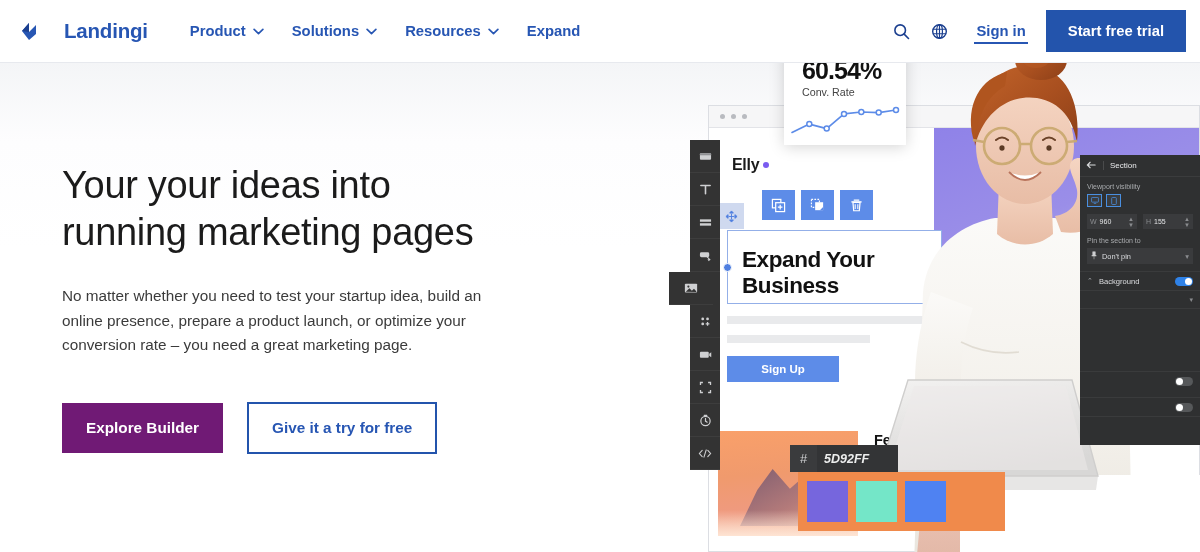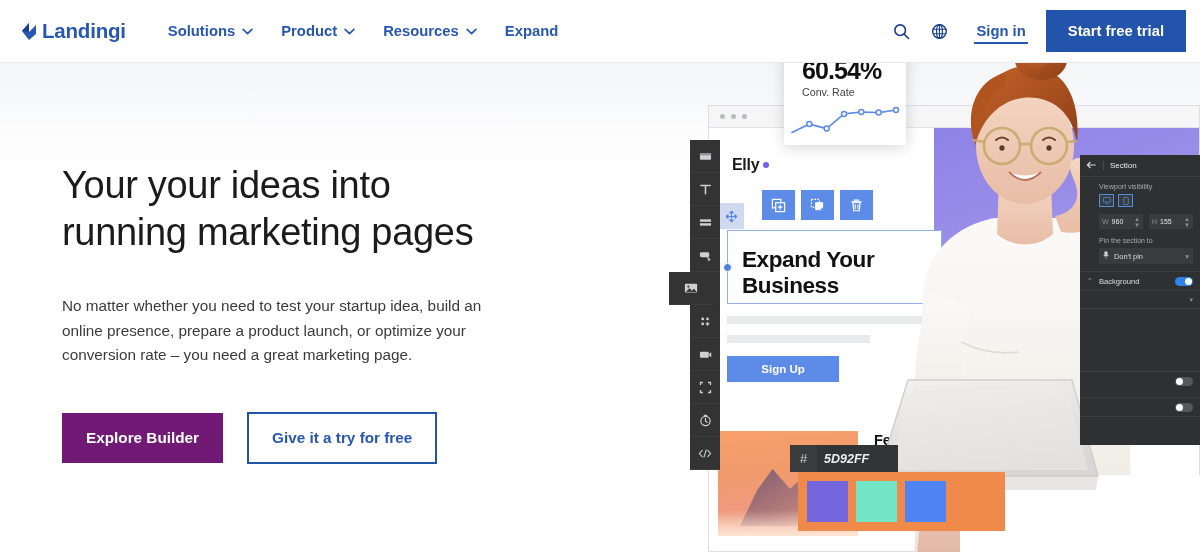--- a/index.html
+++ b/index.html
@@ -13,21 +13,21 @@
   .page { position: relative; width: 1200px; height: 552px; overflow: hidden; background:#fff; }
 
   
   .navbar {
     position: absolute; top: 0; left: 0; width: 1200px; height: 63px;
     background: #ffffff;
     border-bottom: 1px solid #e7e9ee;
     display: flex; align-items: center;
     z-index: 40;
   }
-  .brand { display: flex; align-items: center; margin-left: 20px; gap: 0; cursor: pointer; justify-content: space-between; }
+  .brand { display: flex; align-items: center; margin-left: 20px; gap: 22px; cursor: pointer; justify-content: space-between; }
   .brand-mark { width: 22px; height: 22px; position: relative; flex: none; }
   .brand-name {
     font-size: 20.5px; font-weight: bold; color: #2756b3; letter-spacing: -0.2px;
   }
   .nav-links { display: flex; align-items: center; margin-left: 28px; gap: 0; }
   .nav-link {
     display: flex; align-items: center; gap: 7px;
     font-size: 14.8px; font-weight: bold; color: #2756b3;
     padding: 8px 14px; cursor: pointer; white-space: nowrap;
   }
@@ -52,21 +52,21 @@
   .hero-bg {
     position: absolute; top: 63px; left: 0; width: 1200px; height: 489px;
     background: linear-gradient(180deg, #f4f5f7 0%, #fdfdfe 16%, #ffffff 38%);
   }
   .hero-left { position: absolute; left: 62px; top: 162px; width: 480px; z-index: 10; }
   h1.hero-title {
     font-size: 38px; line-height: 47px; font-weight: normal; color: #1b1b1b;
     letter-spacing: -0.3px;
   }
   .hero-sub {
-    margin-top: 38px; font-size: 15.3px; line-height: 24.5px; color: #3b3b3b; width: 443px;
+    margin-top: 28px; font-size: 15.3px; line-height: 24.5px; color: #3b3b3b; width: 443px;
   }
   .hero-ctas { margin-top: 44px; display: flex; gap: 24px; align-items: center; }
   .btn-primary {
     background: #701a75; color: #fff; font-size: 15.3px; font-weight: bold;
     padding: 16px 24px; border: none; cursor: pointer; font-family: inherit;
   }
   .btn-secondary {
     background: #fff; color: #2756b3; font-size: 15.3px; font-weight: bold;
     padding: 15px 23px; border: 2px solid #2354ac; cursor: pointer; font-family: inherit;
   }
@@ -200,21 +200,21 @@
   
   .rpanel {
     position: absolute; left: 420px; top: 110px; width: 120px; height: 290px;
     background: #2f3031; z-index: 28; overflow: hidden; font-size: 7.4px; color: #d6d7d9;
   }
   .rp-head {
     height: 22px; display: flex; align-items: center; gap: 7px; padding-left: 6px;
     border-bottom: 1px solid #3b3c3d;
   }
   .rp-head .ttl { font-size: 8px; color: #e9eaec; padding-left: 6px; border-left:1px solid #4a4b4c; }
-  .rp-sec { padding: 6px 7px 0 7px; margin-left: 12px; }
+  .rp-sec { padding: 6px 7px 0 7px; }
   .rp-lbl { font-size: 7px; color: #a9abae; margin-bottom: 4px; }
   .vp-icons { display: flex; gap: 4px; margin-bottom: 7px; }
   .vp-ic {
     width: 15px; height: 13px; background: #3b3c3e; border:1px solid #4a8fe0;
     display:flex; align-items:center; justify-content:center; cursor:pointer;
   }
   .dims { display: flex; gap: 6px; margin-bottom: 8px; }
   .dim {
     flex:1; height: 15px; background: #3a3b3d; display: flex; align-items: center;
     gap: 3px; padding: 0 3px; font-size: 7px;
@@ -276,29 +276,29 @@
         <svg width="22" height="22" viewBox="0 0 22 22">
           <path d="M2 11 L9 3 L9 12 L16 5 L16 14 L9 20 Z" fill="#2756b3"></path>
           <path d="M2 11 L9 3 L9 12 Z" fill="#1b3f8f"></path>
         </svg>
       </span>
       <span class="brand-name">Landingi</span>
     </div>
 
     <div class="nav-links">
       <div class="nav-link">
-        <span>Solutions</span>
+        <span>Product</span>
         <span>
           <svg class="chev" viewBox="0 0 12 8">
               <path d="M1 1.6 L6 6.4 L11 1.6" fill="none" stroke="#2756b3" stroke-width="1.9" stroke-linecap="round" stroke-linejoin="round"></path>
             </svg>
         </span>
       </div>
       <div class="nav-link">
-        <span>Product</span>
+        <span>Solutions</span>
         <span>
           <svg class="chev" viewBox="0 0 12 8">
               <path d="M1 1.6 L6 6.4 L11 1.6" fill="none" stroke="#2756b3" stroke-width="1.9" stroke-linecap="round" stroke-linejoin="round"></path>
             </svg>
         </span>
       </div>
       <div class="nav-link">
         <span>Resources</span>
         <span>
           <svg class="chev" viewBox="0 0 12 8">

